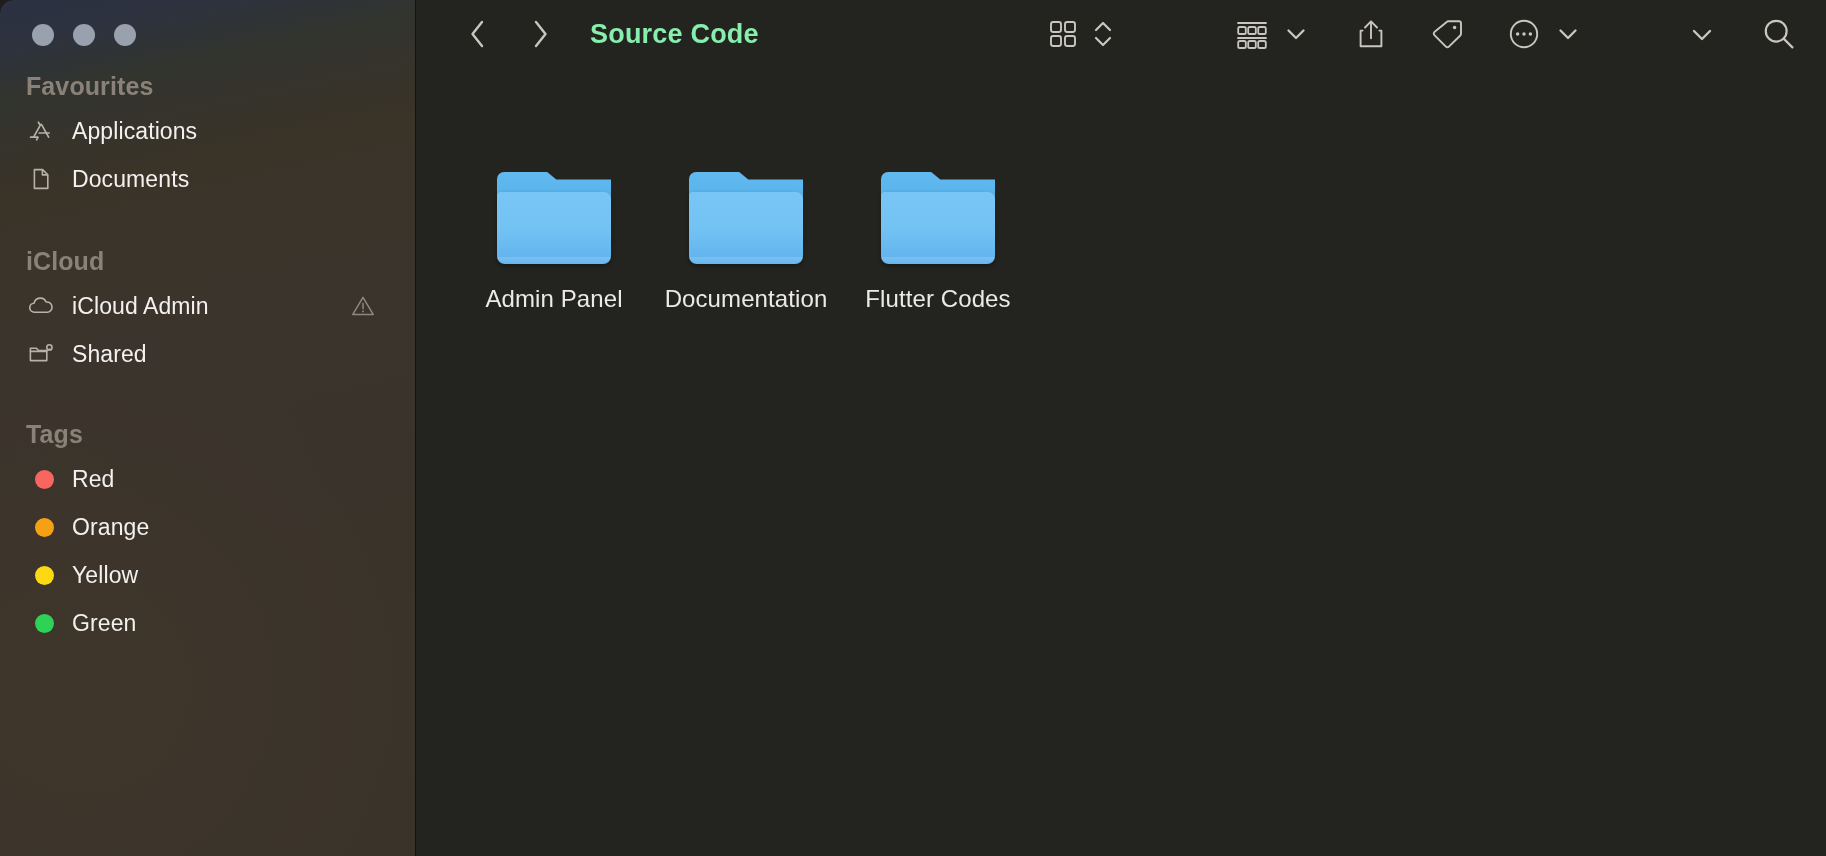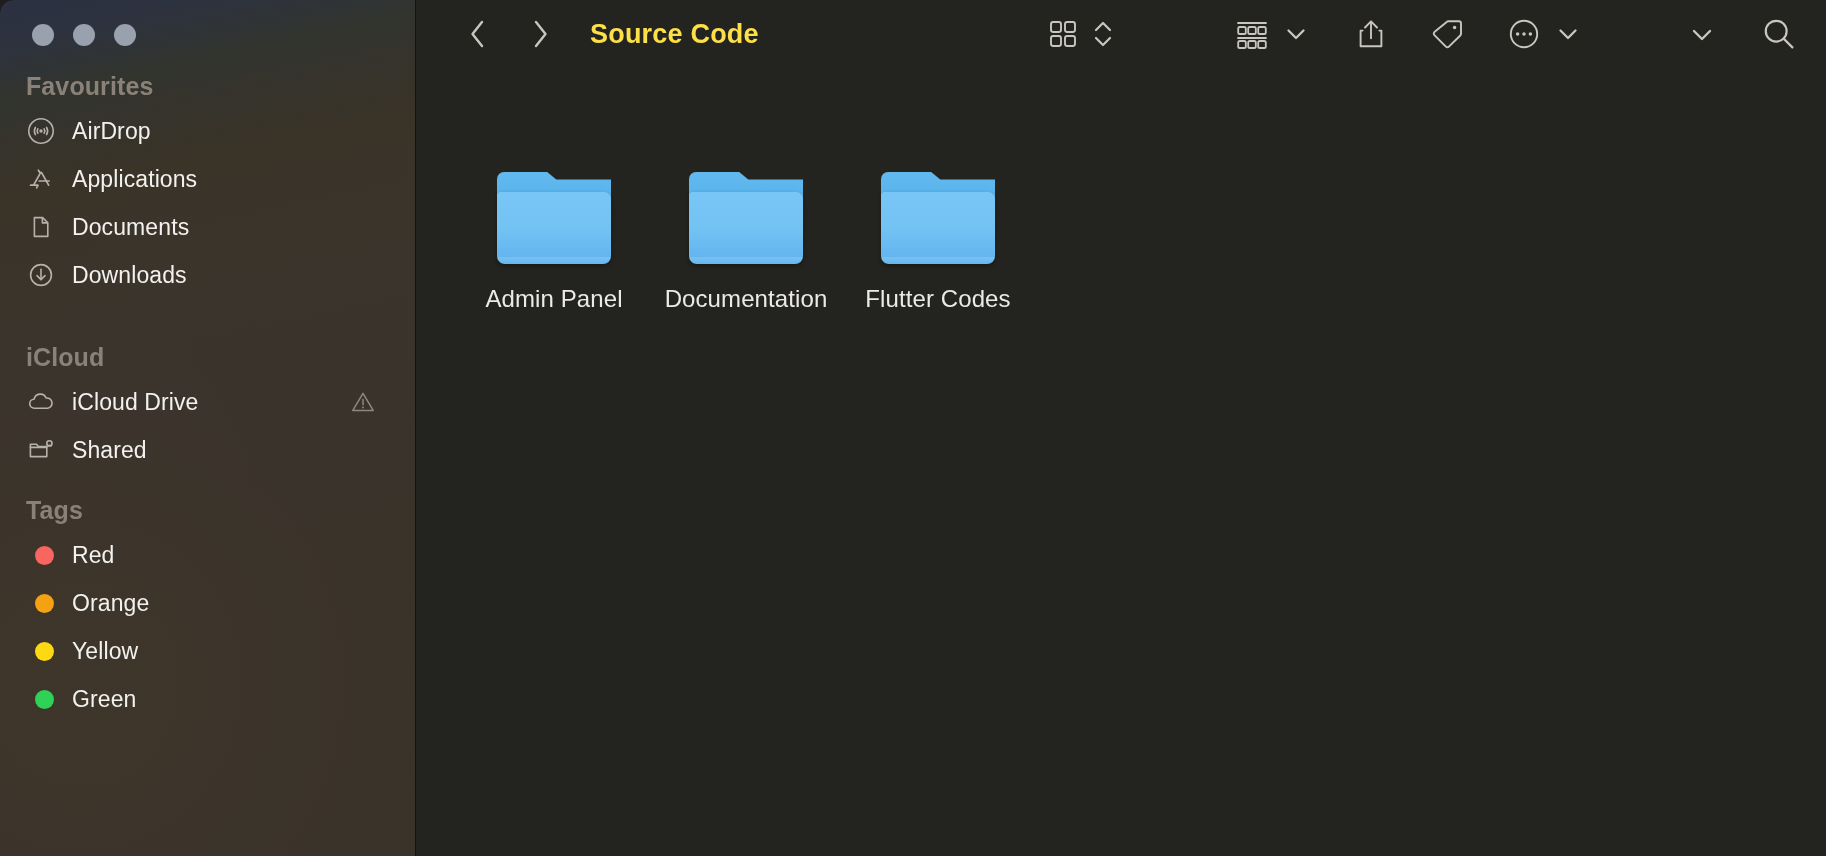--- a/index.html
+++ b/index.html
@@ -57,21 +57,21 @@
 
   .section-title {
     font-size:25px;
     font-weight:700;
     color:#8a8278;
     letter-spacing:0.1px;
     padding:0 0 0 26px;
     margin-top:26px;
     margin-bottom:6px;
   }
-  .section-title.tags-title{ margin-top:22px; }
+  .section-title.tags-title{ margin-top:42px; }
   .section-title.icloud-title{ margin-top:44px; }
 
   .side-item {
     position:relative;
     display:flex; align-items:center;
     height:48px;
     padding-left:26px;
     gap:16px;
     cursor:default;
   }
@@ -123,21 +123,21 @@
     display:flex; align-items:center; justify-content:center;
     color:#c9c6bf;
     height:44px;
     cursor:default;
   }
   .nav-back { width:44px; }
   .nav-fwd  { width:44px; margin-left:18px; }
   .crumb {
     font-size:27px;
     font-weight:700;
-    color:#fde047;
+    color:#86efac;
     margin-left:28px;
     letter-spacing:0.2px;
     white-space:nowrap;
   }
   .tb-spacer { flex:1 1 auto; }
   .tb-group { display:flex; align-items:center; }
   .gap-a { width:46px; }
   .gap-b { width:120px; }
   .gap-c { width:44px; }
   .gap-d { width:40px; }
@@ -209,33 +209,20 @@
     <div class="sidebar-inner">
 
       <div class="traffic">
         <span class="light"></span>
         <span class="light"></span>
         <span class="light"></span>
       </div>
 
       <div class="section-title">Favourites</div>
 
-      <div class="side-item">
-        <span class="ic">
-          <svg width="28" height="28" viewBox="0 0 28 28" fill="none" stroke="currentColor" stroke-width="1.6" stroke-linecap="round">
-            <circle cx="14" cy="14" r="12.2"></circle>
-            <path d="M8.4 17.6a7.2 7.2 0 0 1 0-7.2"></path>
-            <path d="M19.6 17.6a7.2 7.2 0 0 0 0-7.2"></path>
-            <path d="M10.9 16.2a3.9 3.9 0 0 1 0-4.4"></path>
-            <path d="M17.1 16.2a3.9 3.9 0 0 0 0-4.4"></path>
-            <circle cx="14" cy="14" r="1.7" fill="currentColor" stroke="none"></circle>
-          </svg>
-        </span>
-        <span class="lbl">AirDrop</span>
-      </div>
 
       <div class="side-item">
         <span class="ic">
           <svg width="28" height="28" viewBox="0 0 28 28" fill="none" stroke="currentColor" stroke-width="1.7" stroke-linecap="round" stroke-linejoin="round">
             <path d="M6.6 20.2 13.6 7.6a0.6 0.6 0 0 1 1 0l7 12.6"></path>
             <path d="M3.6 20.2h7.1"></path>
             <path d="M12.2 16.0h9.9"></path>
             <path d="M9.6 22.8 10.8 20.6"></path>
             <path d="M12.6 7.2 11.4 5.2"></path>
           </svg>
@@ -247,40 +234,30 @@
       <div class="side-item">
         <span class="ic">
           <svg width="28" height="28" viewBox="0 0 28 28" fill="none" stroke="currentColor" stroke-width="1.6" stroke-linejoin="round">
             <path d="M7.4 4.6h8.2l5.2 5.2v13.6H7.4z"></path>
             <path d="M15.4 4.8v5.1h5.2"></path>
           </svg>
         </span>
         <span class="lbl">Documents</span>
       </div>
 
-      <div class="side-item">
-        <span class="ic">
-          <svg width="28" height="28" viewBox="0 0 28 28" fill="none" stroke="currentColor" stroke-width="1.6" stroke-linecap="round" stroke-linejoin="round">
-            <circle cx="14" cy="14" r="10.4"></circle>
-            <path d="M14 8.3v10.2"></path>
-            <path d="M10 14.6 14 18.6l4-4"></path>
-          </svg>
-        </span>
-        <span class="lbl">Downloads</span>
-      </div>
 
       <div class="section-title icloud-title">iCloud</div>
 
       <div class="side-item">
         <span class="ic">
           <svg width="30" height="30" viewBox="0 0 30 30" fill="none" stroke="currentColor" stroke-width="1.6" stroke-linejoin="round">
             <path d="M8.4 21.2a4.5 4.5 0 0 1-.3-9 6.3 6.3 0 0 1 12-1.2 4 4 0 0 1 1.5 10.2z"></path>
           </svg>
         </span>
-        <span class="lbl">iCloud Drive</span>
+        <span class="lbl">iCloud Admin</span>
         <span class="trail">
           <svg width="26" height="26" viewBox="0 0 26 26" fill="none" stroke="currentColor" stroke-width="1.5" stroke-linecap="round" stroke-linejoin="round">
             <path d="M13 4.4 23.2 21.4H2.8z"></path>
             <path d="M13 10.6v5.2"></path>
             <circle cx="13" cy="18.4" r="0.95" fill="currentColor" stroke="none"></circle>
           </svg>
         </span>
       </div>
 
       <div class="side-item">

